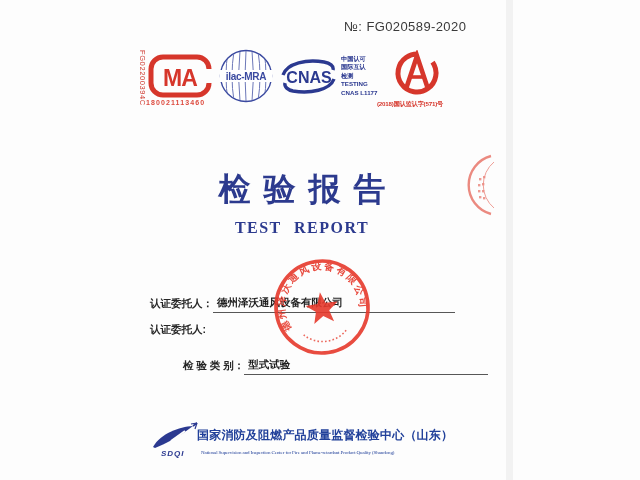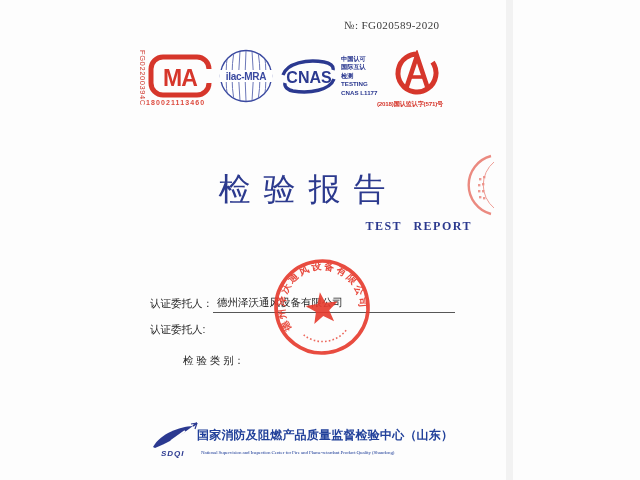--- a/index.html
+++ b/index.html
@@ -4,42 +4,42 @@
 <style>
   html,body{margin:0;padding:0;}
   body{
     width:640px;height:480px;position:relative;overflow:hidden;
     background:#fdfdfd;
     font-family:"Liberation Sans","DejaVu Sans",sans-serif;
   }
   .abs{position:absolute;}
   .paper-edge{left:506px;top:0;width:7px;height:480px;background:#ececec;opacity:.7;}
 
-  .report-no{left:344px;top:19px;font-family:Liberation Serif, serif;
-    font-size:11px;color:#3a3a3a;letter-spacing:.4px;}
+  .report-no{left:344px;top:19px;font-family:Liberation Sans, sans-serif;
+    font-size:13px;color:#3a3a3a;letter-spacing:.4px;}
   .side-code{left:147px;top:50px;color:#cf3a30;font-size:7.5px;letter-spacing:.6px;
     transform:rotate(90deg);transform-origin:0 0;white-space:nowrap;}
 
   .cma-logo{left:148px;top:54px;}
   .cma-number{left:146px;top:99px;font-size:7px;color:#dd4a3e;letter-spacing:1.1px;font-weight:bold;}
   .ilac-logo{left:217px;top:49px;}
   .cnas-logo{left:280px;top:58px;}
   .cnas-caption{left:341px;top:55px;font-size:6.2px;line-height:8.4px;color:#2b3990;font-weight:bold;}
   .cal-logo{left:391px;top:50px;}
   .cal-caption{left:377px;top:100px;font-size:6.2px;color:#d6362b;font-weight:bold;letter-spacing:-.2px;}
 
   .partial-stamp{left:458px;top:152px;opacity:.85;}
 
   .title-zh{left:132px;top:168px;width:340px;text-align:center;
-    font-size:32px;font-weight:normal;color:#2c3a8e;letter-spacing:13px;text-indent:13px;}
-  .title-en{left:132px;top:219px;width:340px;text-align:right;
+    font-size:32px;font-weight:bold;color:#2c3a8e;letter-spacing:13px;text-indent:13px;}
+  .title-en{left:132px;top:219px;width:340px;text-align:center;
     font-family:"Liberation Serif","DejaVu Serif",serif;
-    font-size:12px;font-weight:bold;color:#2c3a8e;letter-spacing:1.5px;word-spacing:7px;}
+    font-size:16px;font-weight:bold;color:#2c3a8e;letter-spacing:1.5px;word-spacing:7px;}
 
-  .form-row{left:150px;width:305px;display:flex;align-items:flex-end;}
+  .form-row{left:150px;width:305px;display:flex;align-items:flex-end;font-weight:bold;}
   .row-1{top:292px;}
   .row-2{top:323px;}
   .row-3{top:354px;margin-left:33px;}
   .form-label{flex:none;font-size:10.5px;color:#262626;padding-bottom:2px;white-space:pre;}
   .form-line{flex:1;border-bottom:1.4px solid #575757;padding:0 0 2px 4px;}
   .form-value{font-size:10.5px;color:#1e1e1e;white-space:nowrap;}
 
   .company-stamp{left:271px;top:256px;opacity:.9;}
 
   .footer-logo{left:151px;top:421px;}
@@ -123,20 +123,21 @@
 
 <div class="abs form-row row-1">
   <span class="form-label">认证委托人：</span>
   <span class="form-line"><span class="form-value">德州泽沃通风设备有限公司</span></span>
 </div>
 <div class="abs form-row row-2">
   <span class="form-label">认证委托人:</span>
 </div>
 <div class="abs form-row row-3">
   <span class="form-label">检 验 类 别：</span>
+  <span class="form-line"><span class="form-value">型式试验</span></span>
 </div>
 
 <svg class="abs company-stamp" width="102" height="102" viewBox="0 0 102 102">
   <g transform="rotate(-8 51 51)">
     <circle cx="51" cy="51" r="46" fill="none" stroke="#e6392c" stroke-width="3.6"></circle>
     <polygon fill="#e6392c" points="51,36 55.1,47.3 67.2,47.8 57.7,55.2 61,66.8 51,60 41,66.8 44.3,55.2 34.8,47.8 46.9,47.3"></polygon>
     <defs>
         <path id="sealTextPath" d="M 20,72 A 37.5,37.5 0 1 1 82,72" fill="none"></path>
       </defs>
     <text font-size="10" font-weight="bold" fill="#e6392c" letter-spacing="2">

